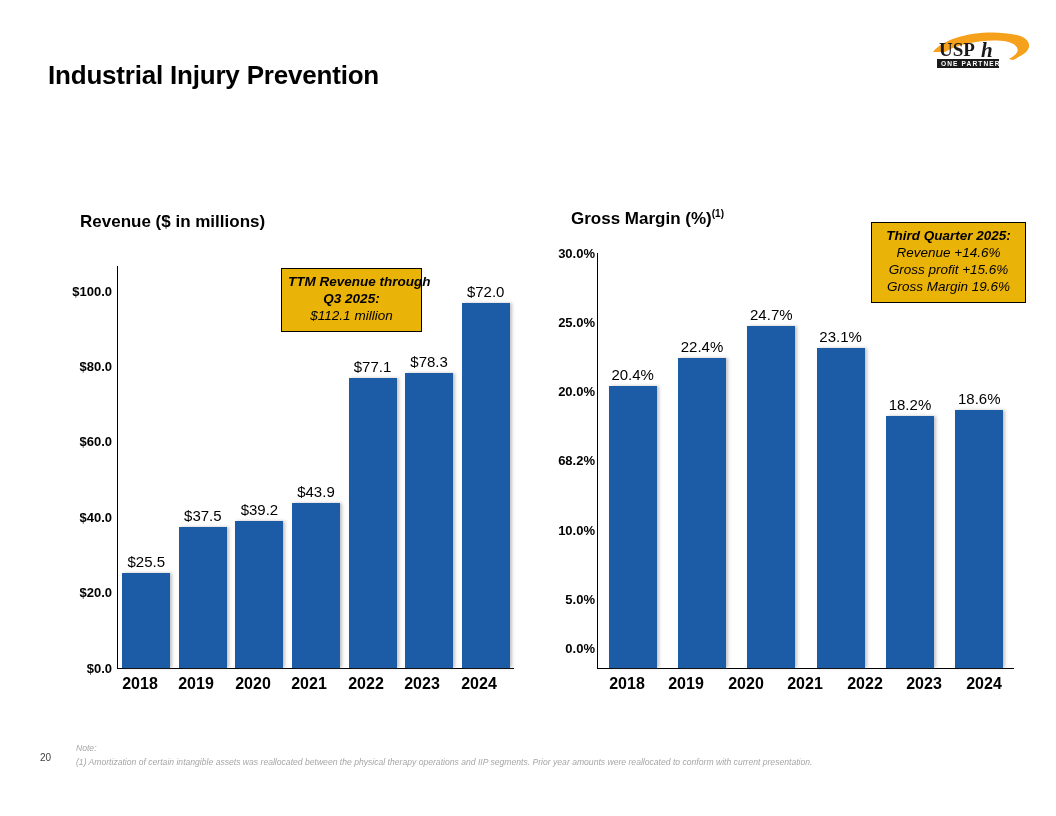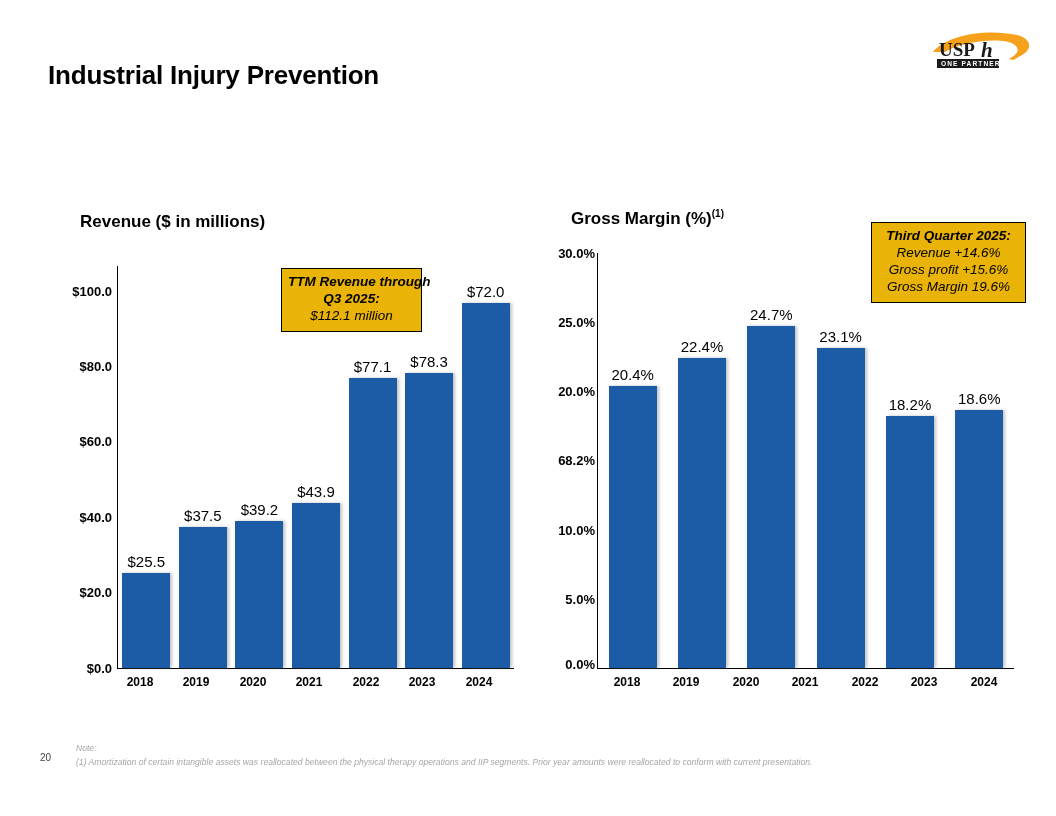--- a/index.html
+++ b/index.html
@@ -99,21 +99,21 @@
     font-size: 13px;
     font-weight: bold;
     white-space: nowrap;
     transform: translateY(-50%);
     color: #000;
   }
   .yaxis-labels { position: absolute; }
   .xtick {
     position: absolute;
     text-align: center;
-    font-size: 12px;
+    font-size: 16px;
     font-weight: bold;
     white-space: nowrap;
     color: #000;
   }
 
   
   .callout {
     position: absolute;
     box-sizing: border-box;
     border: 1.4px solid #000;
@@ -242,21 +242,21 @@
     <span>Gross Margin (%)</span><span class="sup">(1)</span>
   </div>
 
   <div class="yaxis-labels" style="left:535px; top:0; width:60px; height:0;">
     <div class="ytick" style="top:253px;">30.0%</div>
     <div class="ytick" style="top:322px;">25.0%</div>
     <div class="ytick" style="top:391px;">20.0%</div>
     <div class="ytick" style="top:460px;">68.2%</div>
     <div class="ytick" style="top:530px;">10.0%</div>
     <div class="ytick" style="top:599px;">5.0%</div>
-    <div class="ytick" style="top:664px;text-align:right;">0.0%</div>
+    <div class="ytick" style="top:648px;text-align:right;">0.0%</div>
   </div>
 
   <div class="plot" style="left:597px; top:253px; width:417px; height:416px;">
     <div class="bars">
 
       <div class="bar-slot">
         <div class="bar-label" style="bottom:285px;">20.4%</div>
         <div class="bar" style="height:282px;"></div>
       </div>
 

